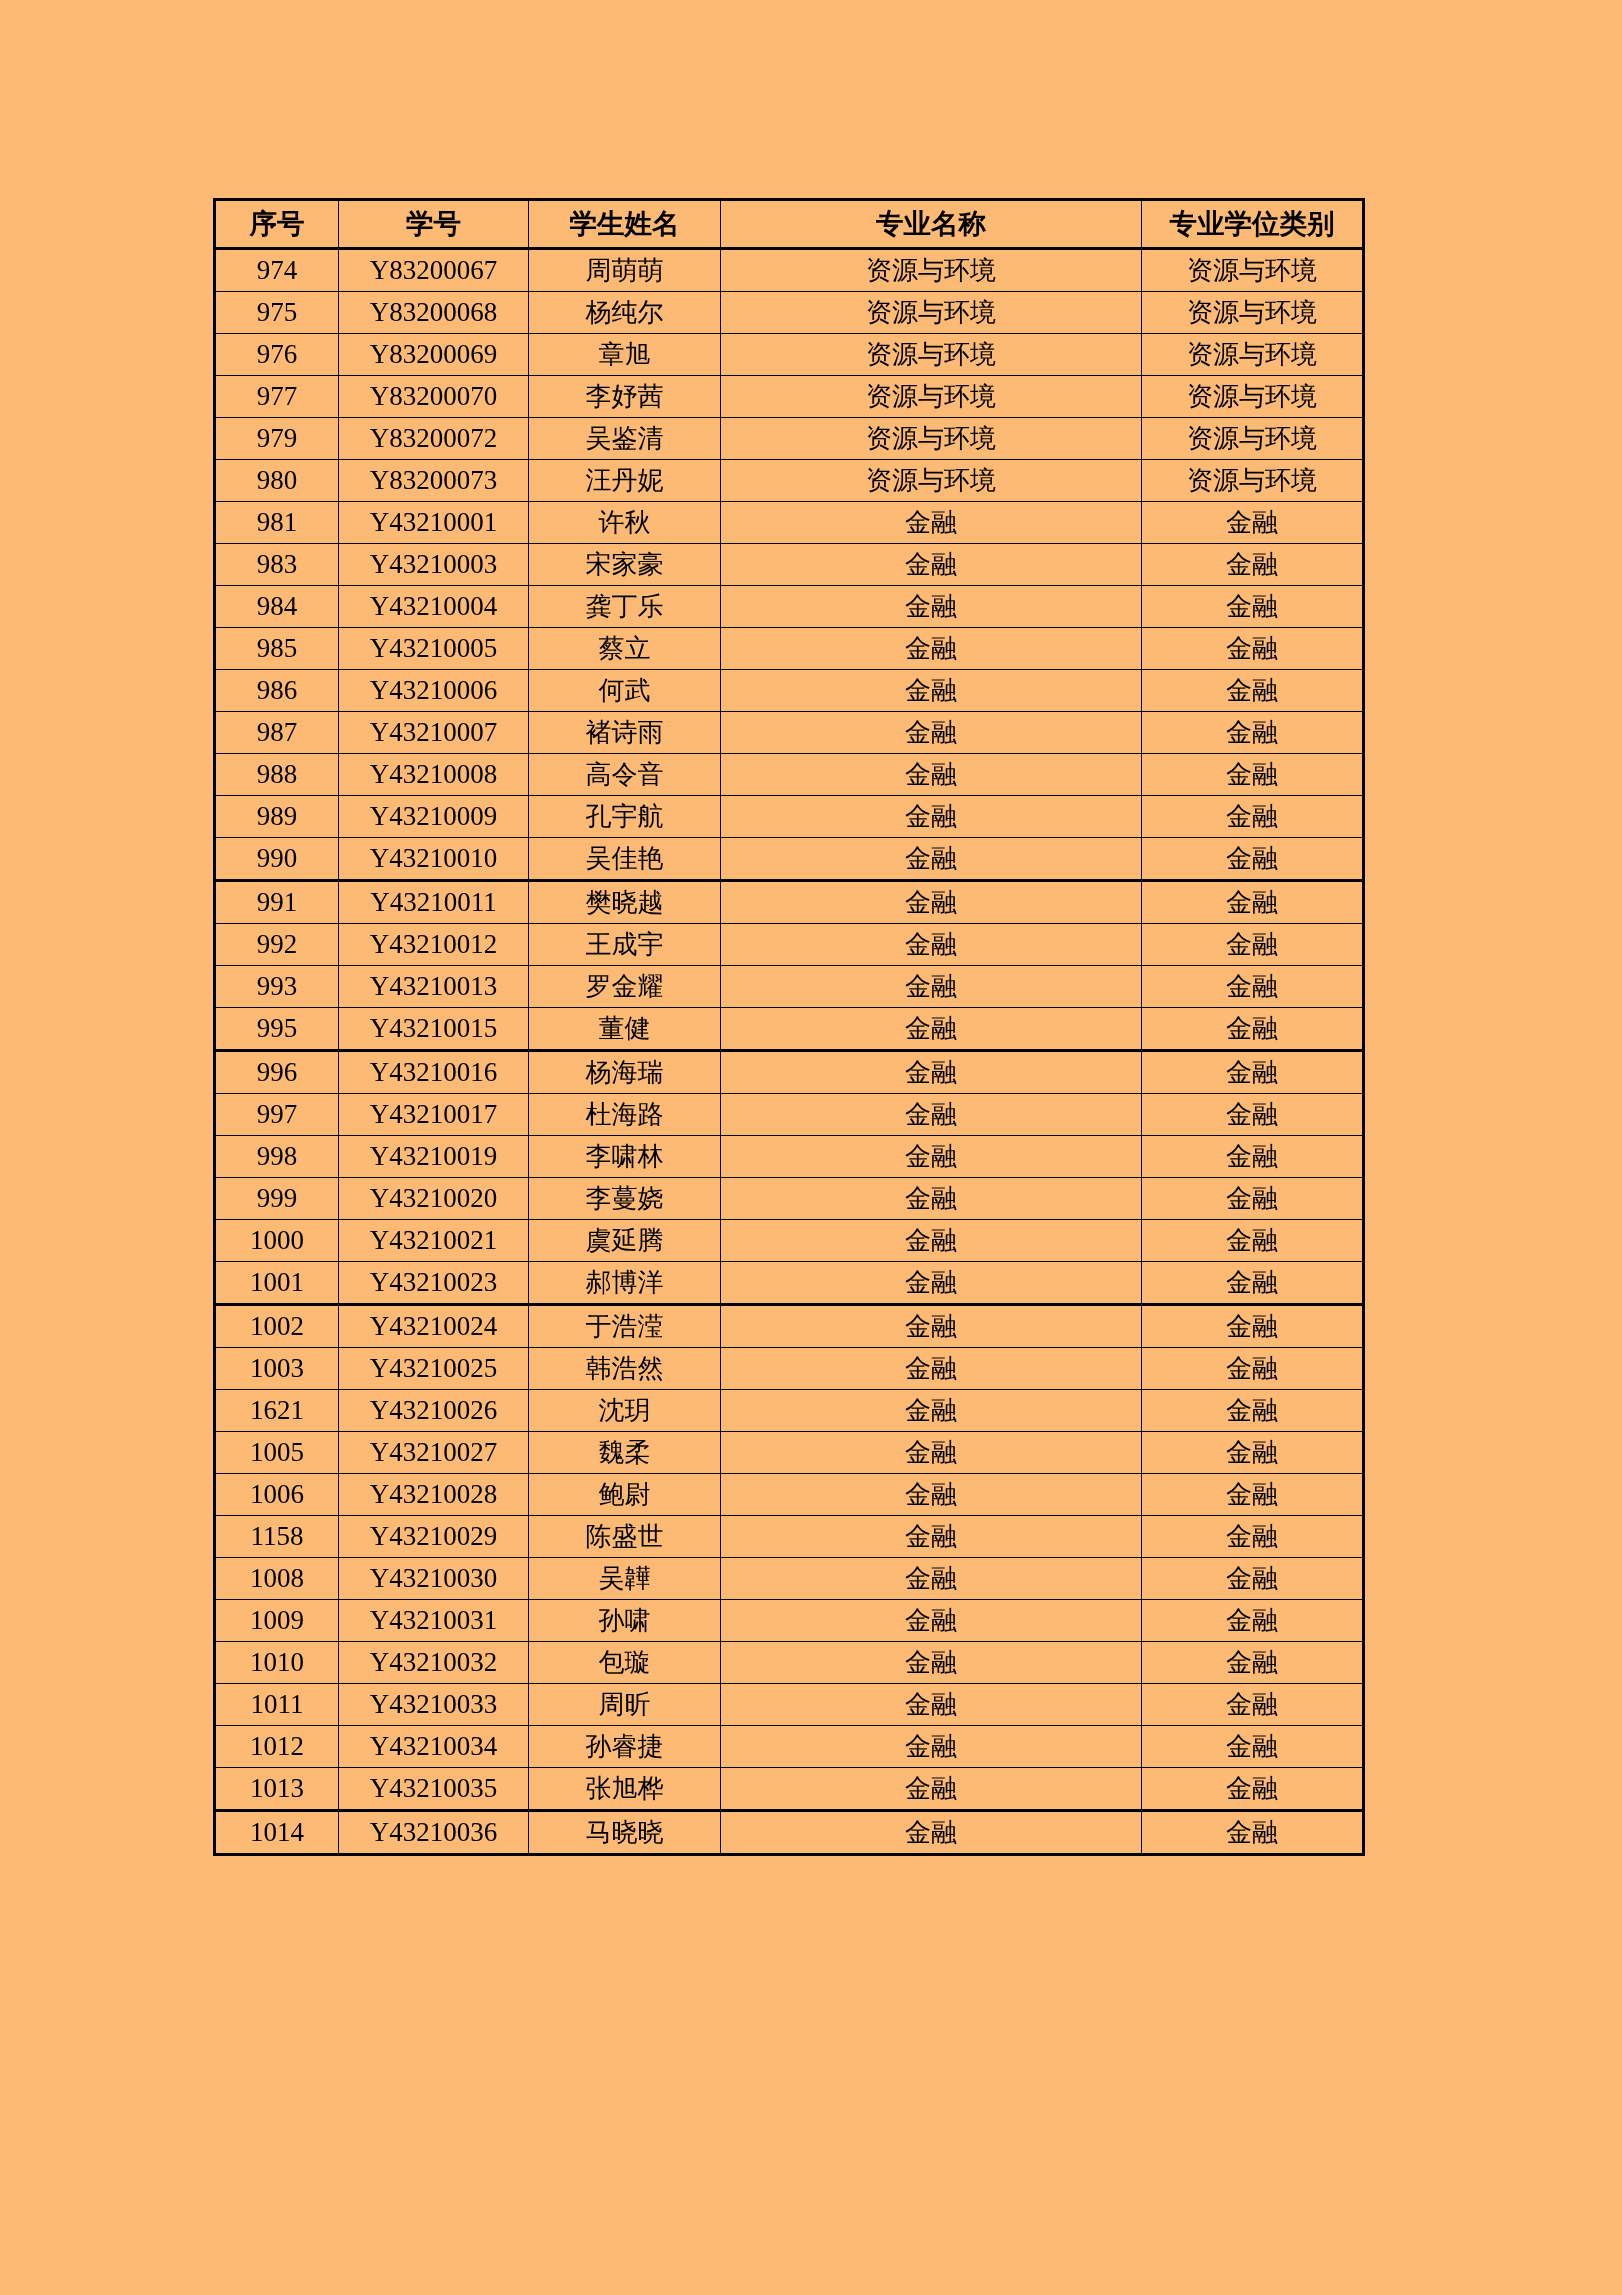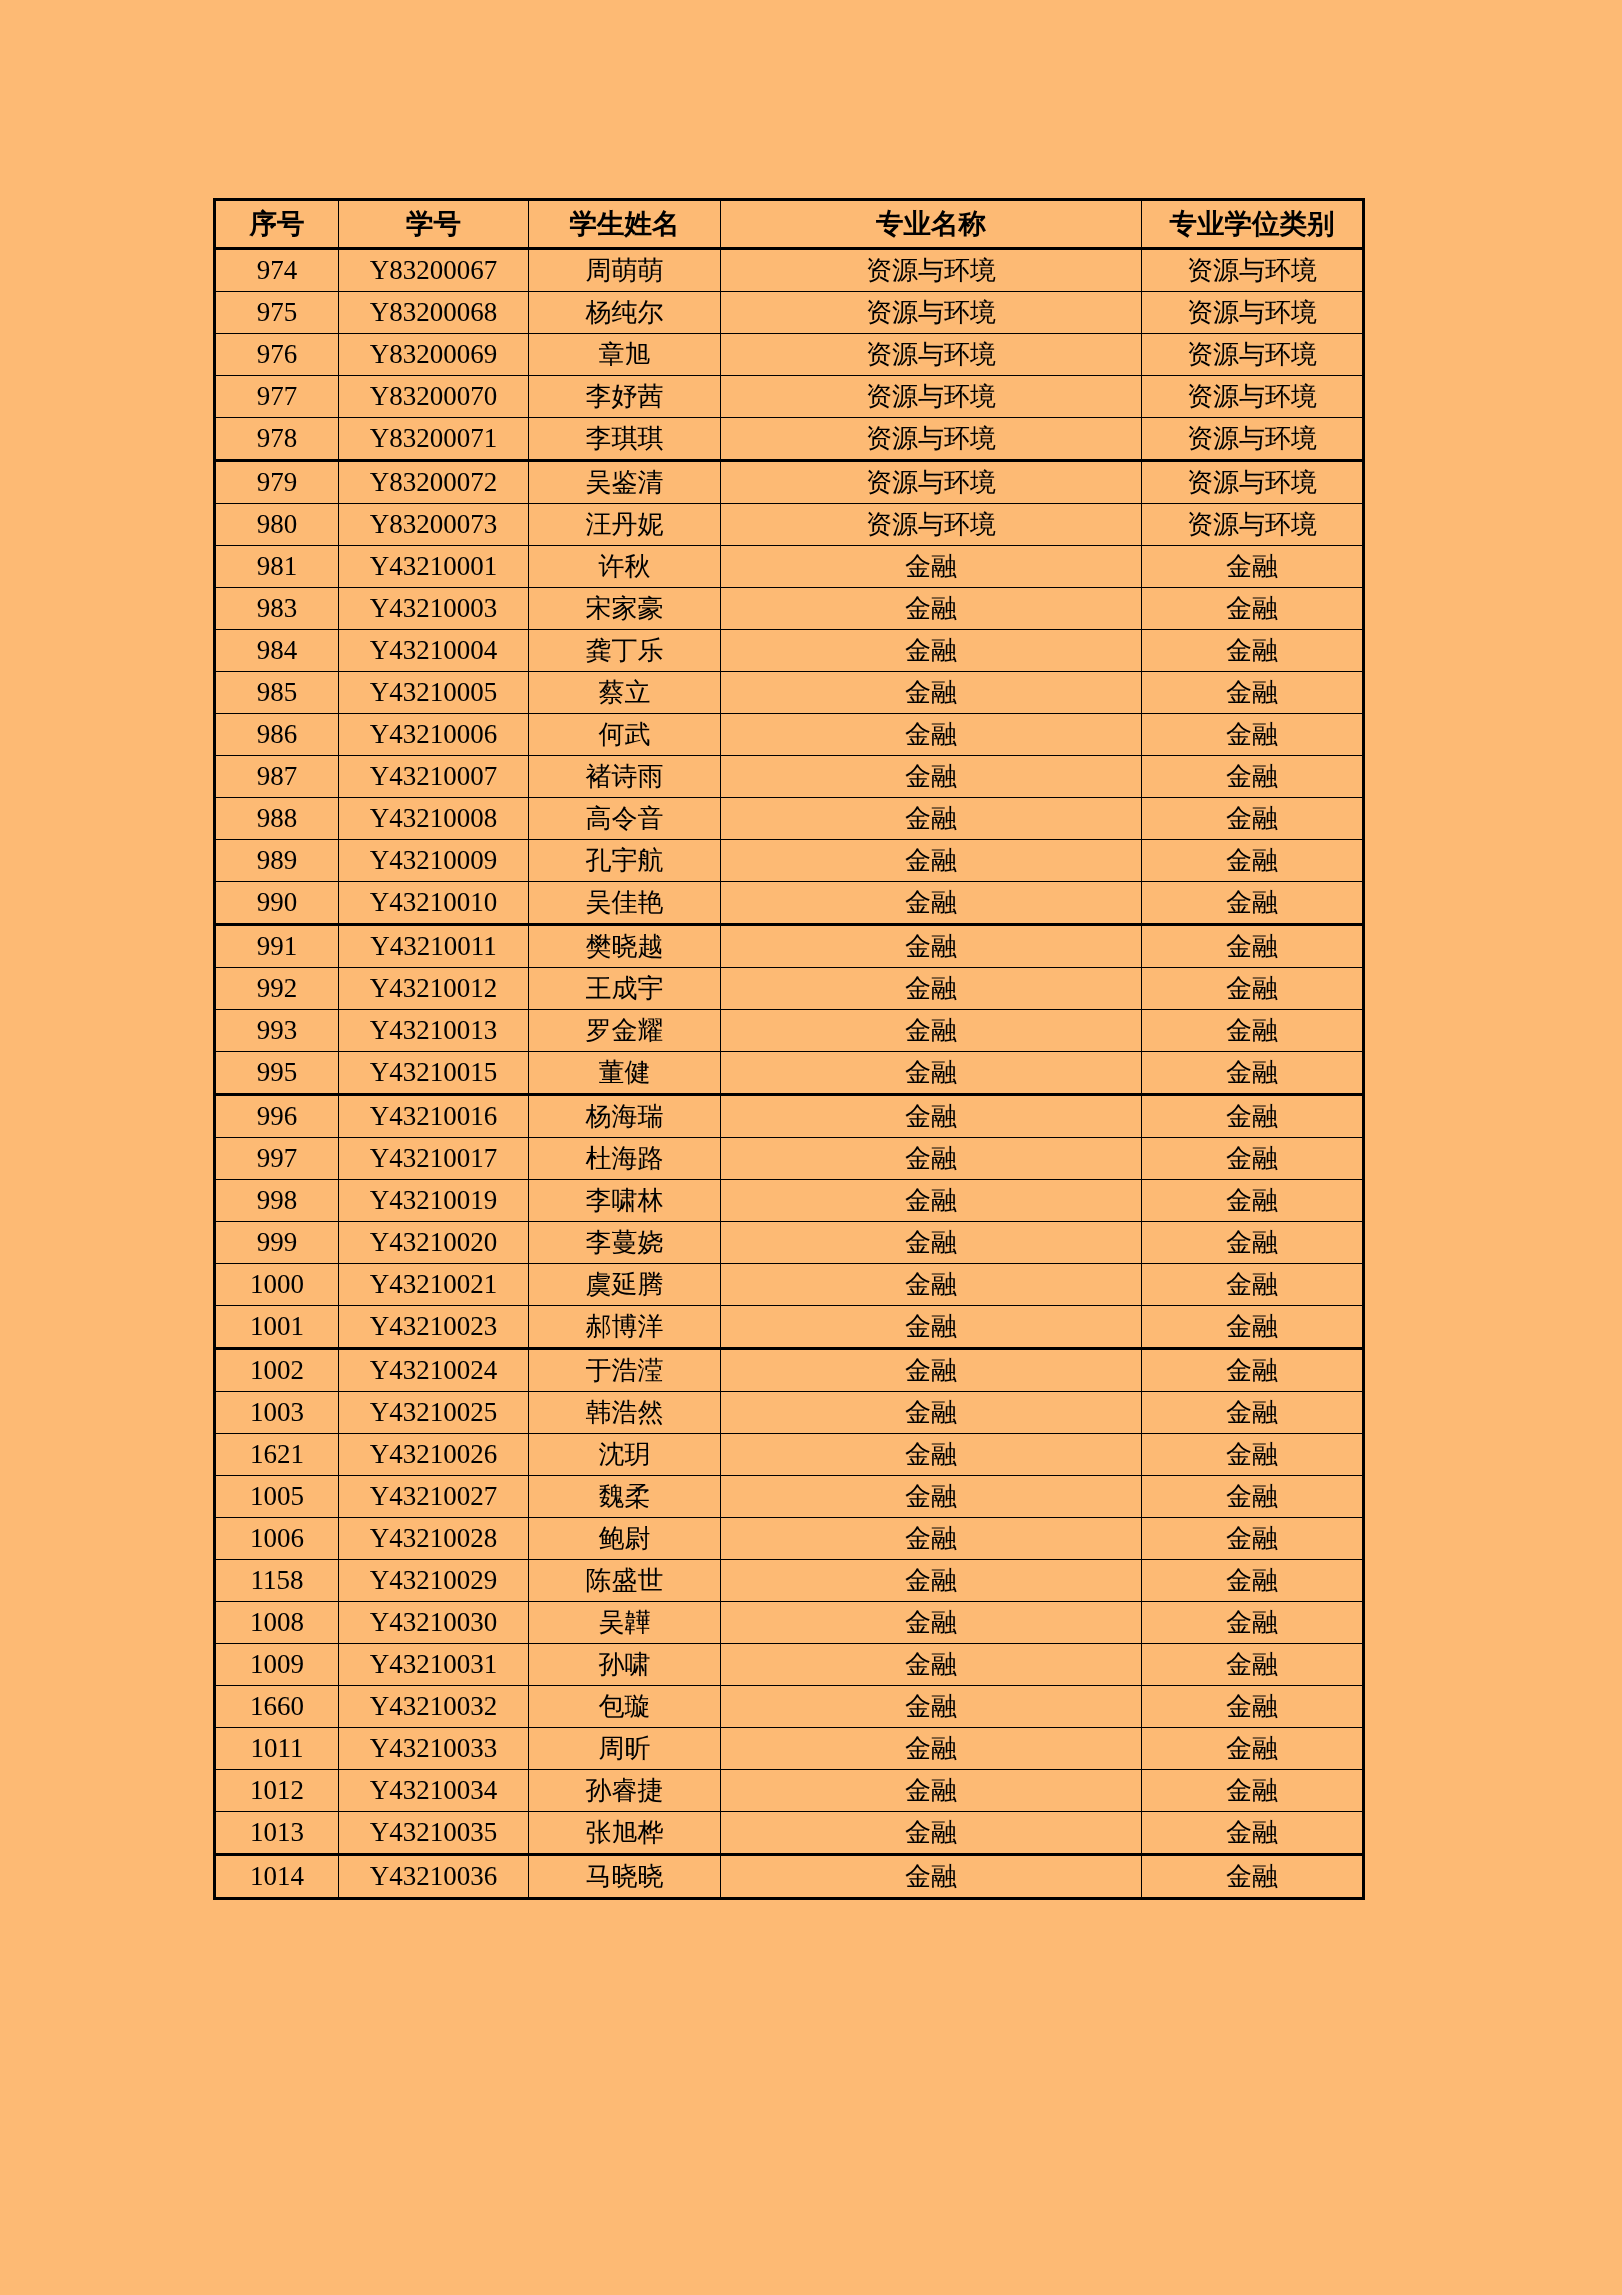--- a/index.html
+++ b/index.html
@@ -101,27 +101,20 @@
           <td class="cell-major-name">资源与环境</td>
           <td class="cell-degree-category">资源与环境</td>
         </tr>
         <tr>
           <td class="cell-index">977</td>
           <td class="cell-student-id">Y83200070</td>
           <td class="cell-student-name">李妤茜</td>
           <td class="cell-major-name">资源与环境</td>
           <td class="cell-degree-category">资源与环境</td>
         </tr>
-        <tr class="thick-bottom">
-          <td class="cell-index">978</td>
-          <td class="cell-student-id">Y83200071</td>
-          <td class="cell-student-name">李琪琪</td>
-          <td class="cell-major-name">资源与环境</td>
-          <td class="cell-degree-category">资源与环境</td>
-        </tr>
         <tr>
           <td class="cell-index">979</td>
           <td class="cell-student-id">Y83200072</td>
           <td class="cell-student-name">吴鉴清</td>
           <td class="cell-major-name">资源与环境</td>
           <td class="cell-degree-category">资源与环境</td>
         </tr>
         <tr>
           <td class="cell-index">980</td>
           <td class="cell-student-id">Y83200073</td>
@@ -312,21 +305,21 @@
           <td class="cell-degree-category">金融</td>
         </tr>
         <tr>
           <td class="cell-index">1009</td>
           <td class="cell-student-id">Y43210031</td>
           <td class="cell-student-name">孙啸</td>
           <td class="cell-major-name">金融</td>
           <td class="cell-degree-category">金融</td>
         </tr>
         <tr>
-          <td class="cell-index">1660</td>
+          <td class="cell-index">1010</td>
           <td class="cell-student-id">Y43210032</td>
           <td class="cell-student-name">包璇</td>
           <td class="cell-major-name">金融</td>
           <td class="cell-degree-category">金融</td>
         </tr>
         <tr>
           <td class="cell-index">1011</td>
           <td class="cell-student-id">Y43210033</td>
           <td class="cell-student-name">周昕</td>
           <td class="cell-major-name">金融</td>

